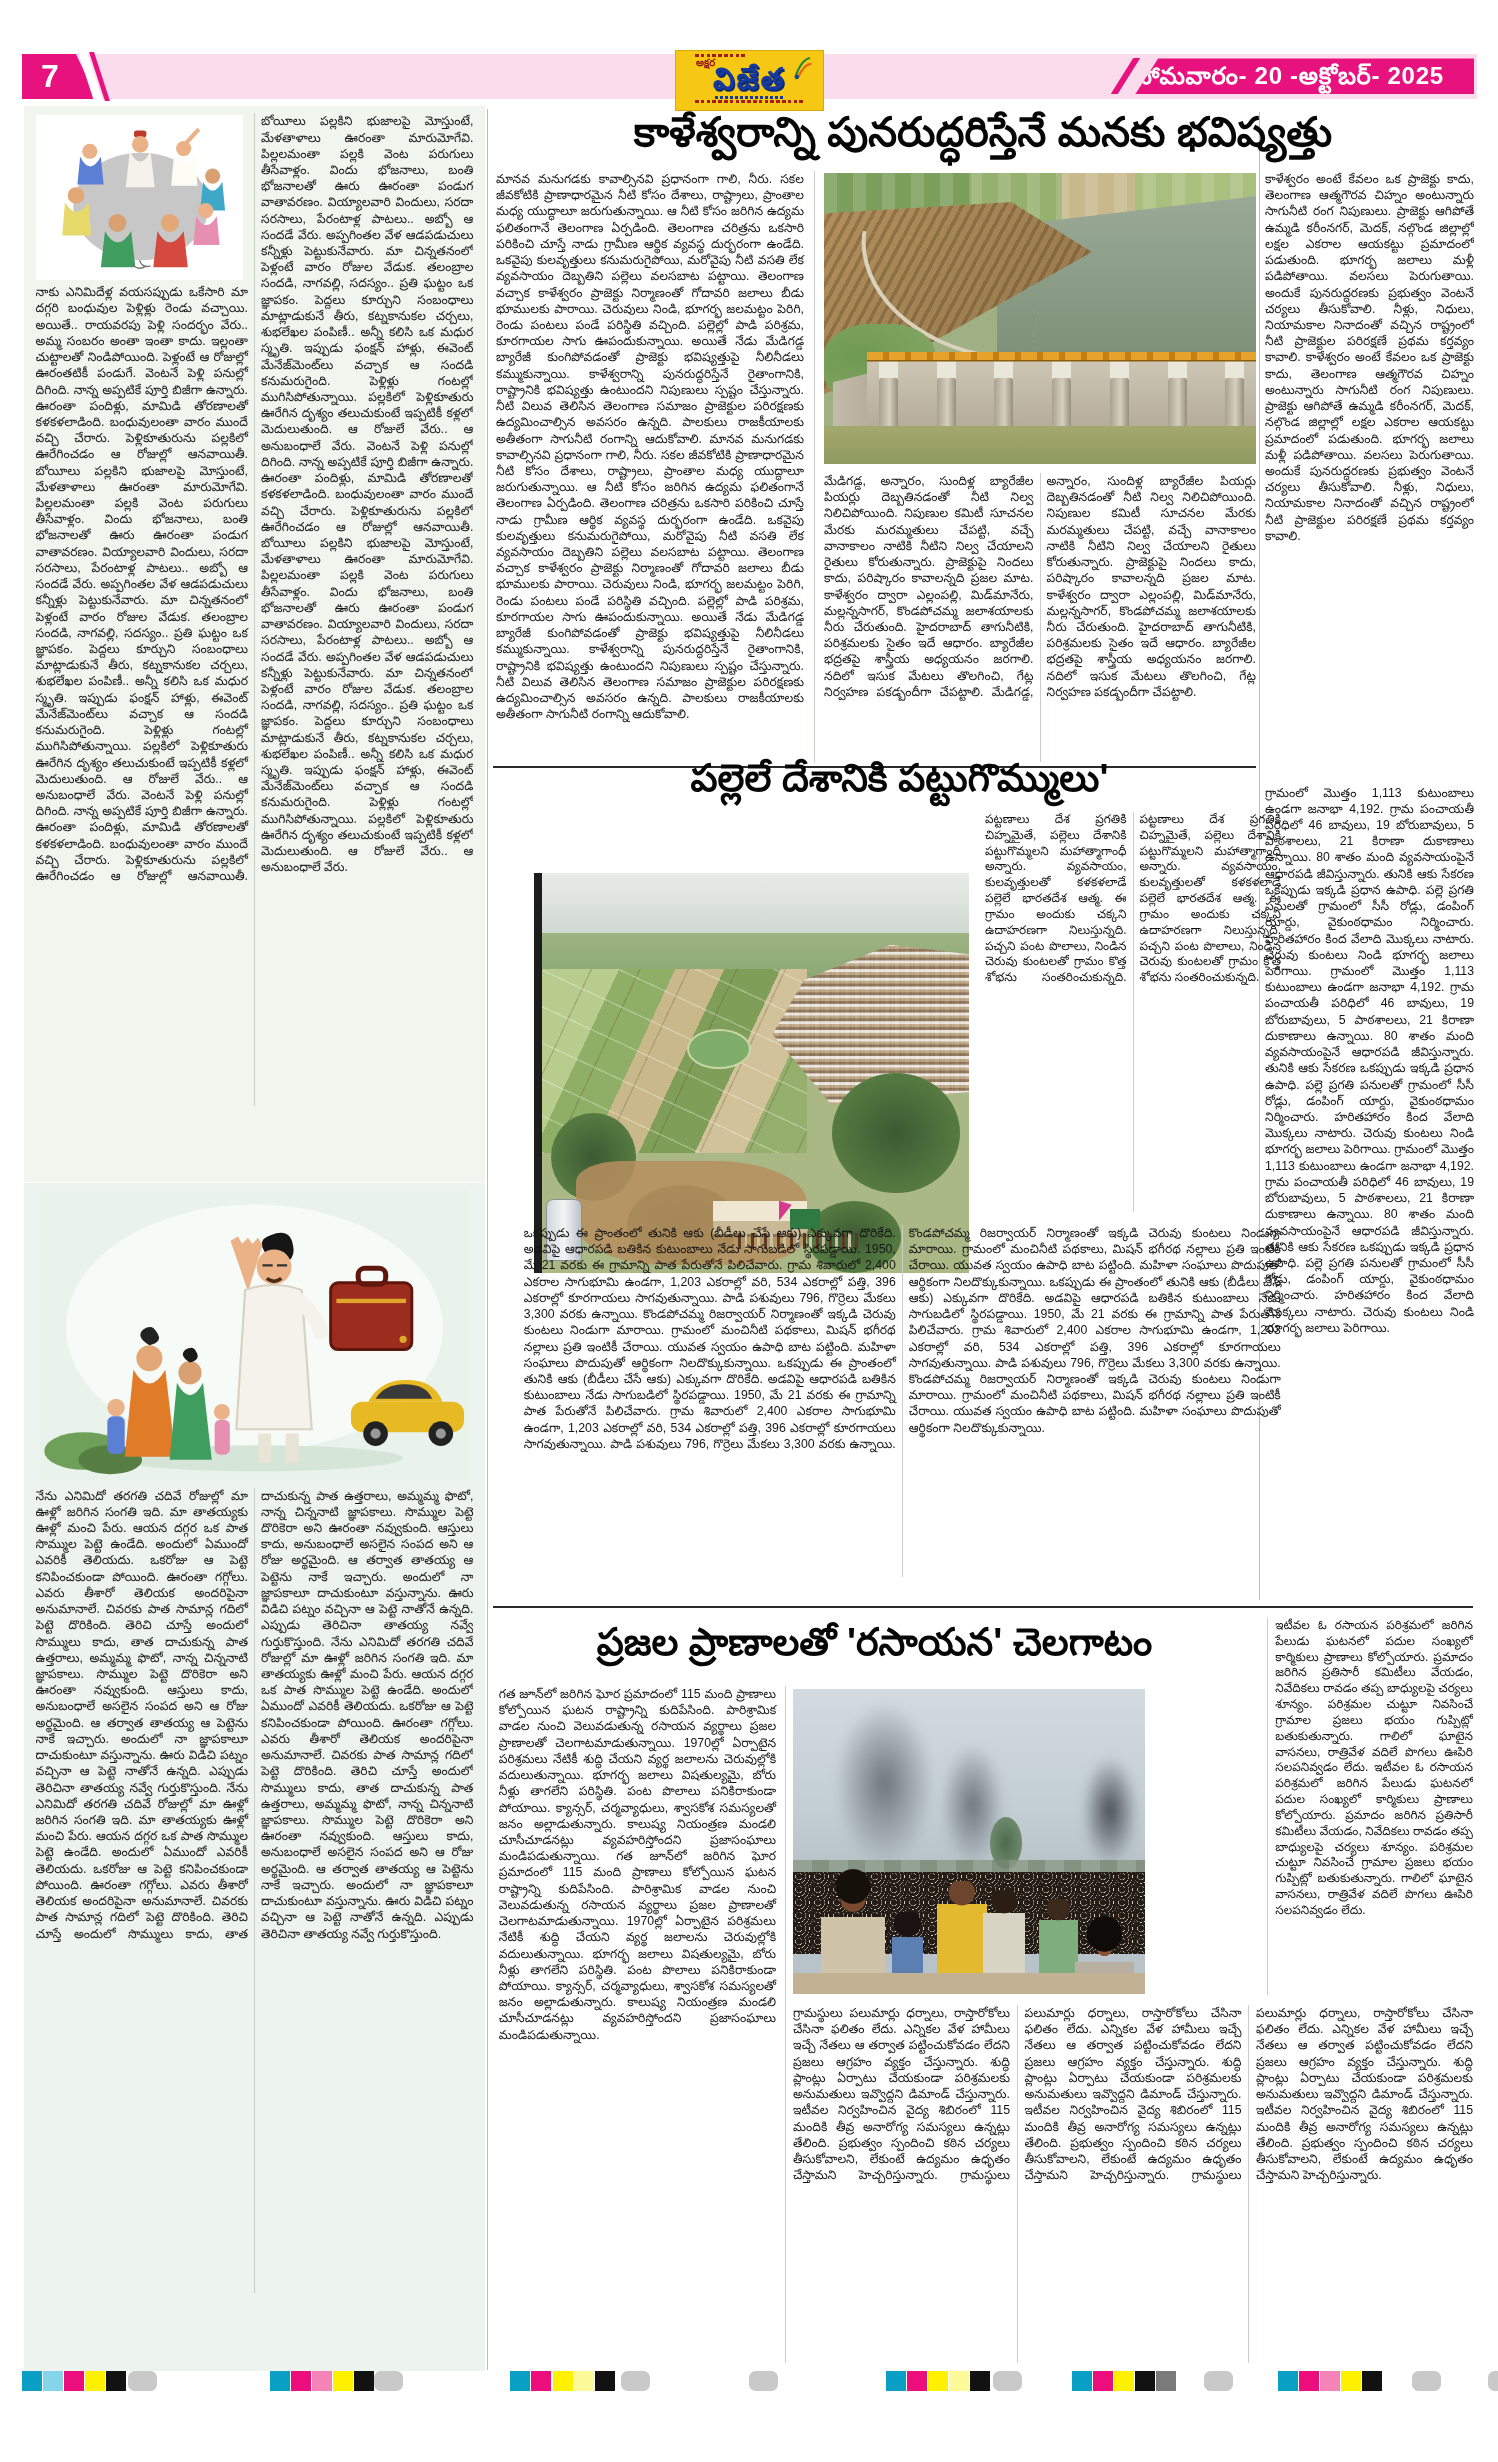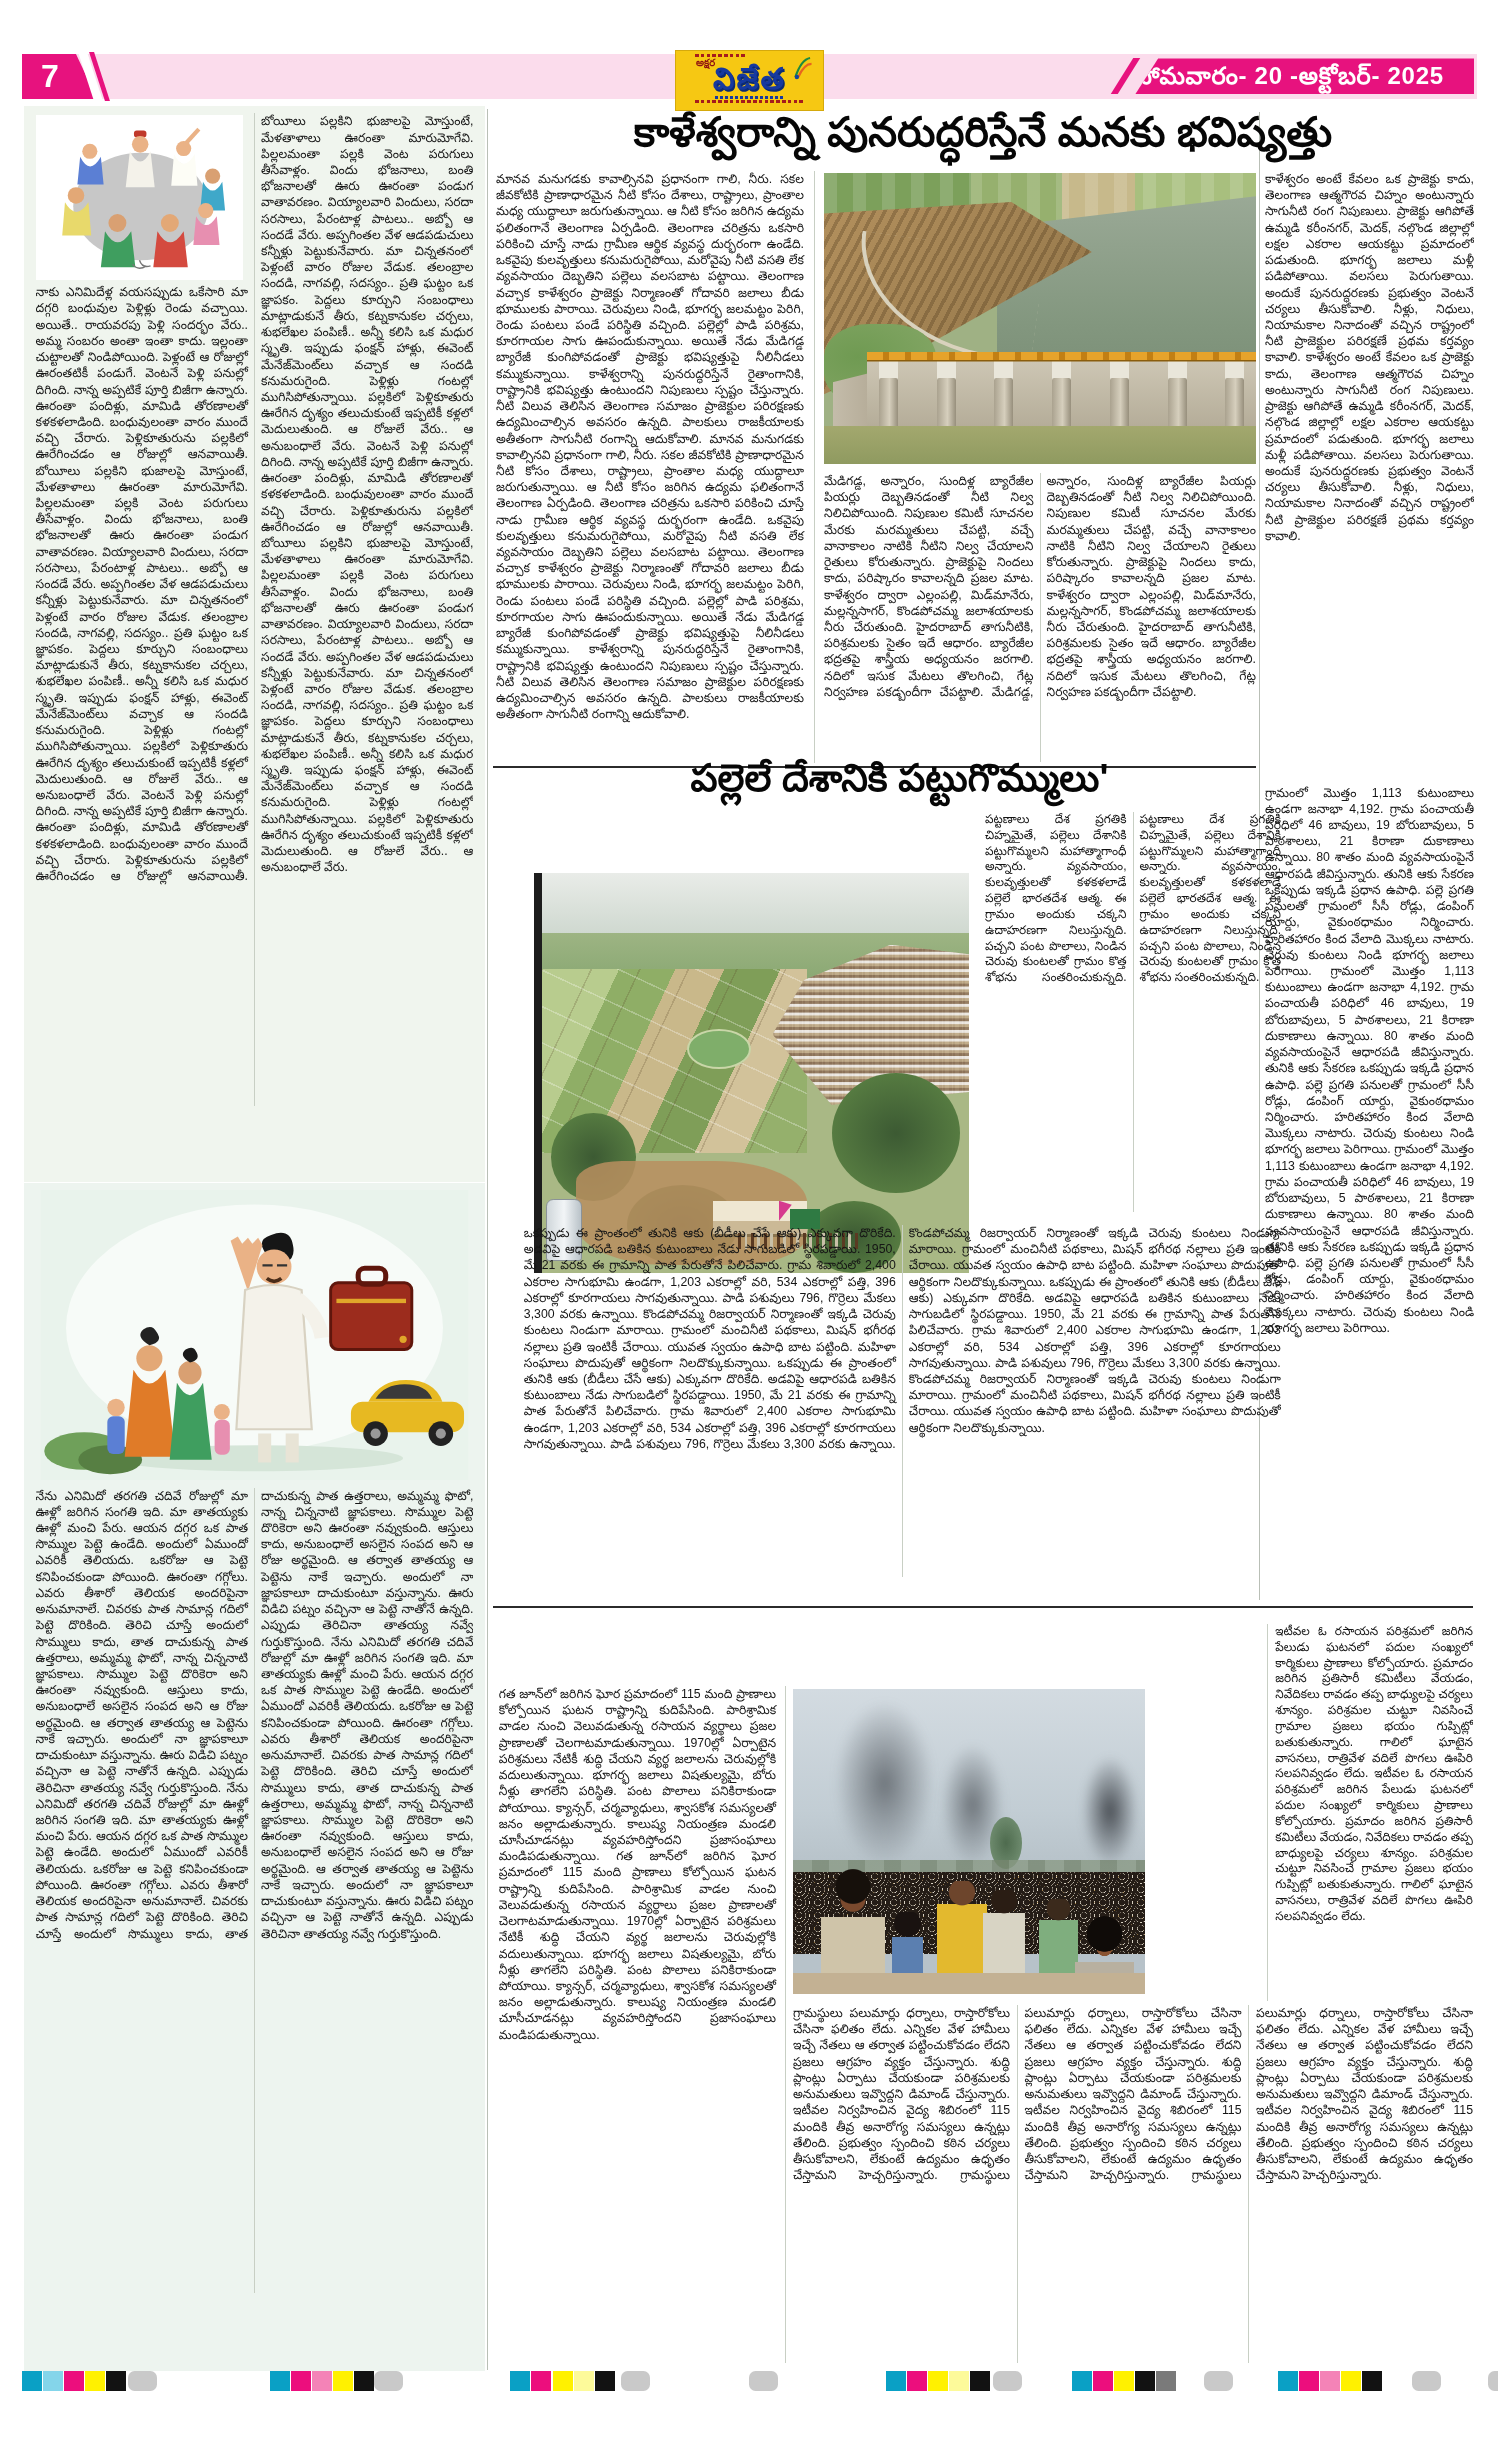--- a/index.html
+++ b/index.html
@@ -54,21 +54,21 @@
   .a3{position:absolute;left:493px;top:748px;width:763px;height:834px;margin-left:25px;}
   .a3 .headline{font-size:38px;padding-top:8.7px;}
   .a3-photo{position:absolute;left:16px;top:64px;width:435px;height:400px;}
   .a3-side{position:absolute;left:467px;top:64px;width:296px;height:400px;font-size:12px;}
   .a3-below{position:absolute;left:5.8px;top:477px;width:757px;height:352px;}
 
   .a5{position:absolute;left:493px;top:1611px;width:980px;height:760px;}
   .a5-head{position:absolute;left:0;top:10px;width:763px;font-size:38px;}
   .a5-left{position:absolute;left:5.8px;top:75px;width:287px;height:677px;box-sizing:border-box;padding-right:8.7px;border-right:0.7px solid #c8cfc4;}
   .a5-photo{position:absolute;left:300px;top:78px;width:352px;height:305px;}
-  .a5-rail{position:absolute;left:774px;top:13px;width:206px;height:377px;box-sizing:border-box;padding-left:7.3px;border-left:0.7px solid #c8cfc4;font-size:12px;}
+  .a5-rail{position:absolute;left:774px;top:7px;width:206px;height:377px;box-sizing:border-box;padding-left:7.3px;border-left:0.7px solid #c8cfc4;font-size:12px;}
   .a5-below{position:absolute;left:300px;top:394px;width:680px;height:358px;}
 
   
   .scene{position:relative;overflow:hidden;}
   .ph-dam{background:#9fb184;}
   .dam-top{position:absolute;left:0;top:0;right:0;height:24%;background:linear-gradient(90deg,#7ca05b 0 34%,#96b06e 34% 55%,#c7b98b 55% 72%,#a8bf7e 72% 100%);}
   .dam-top:after{content:"";position:absolute;inset:0;background:repeating-linear-gradient(90deg,rgba(255,255,255,.14) 0 13px,transparent 13px 29px);}
   .dam-water{position:absolute;right:0;top:8%;width:60%;height:62%;background:linear-gradient(180deg,#9aa996,#83977f 70%,#7b8f77);clip-path:polygon(18% 14%,100% 0,100% 100%,0 100%,0 42%);}
   .dam-slope{position:absolute;left:0;top:10%;width:62%;height:66%;background:linear-gradient(135deg,#b3905d,#8f7347);clip-path:polygon(0 6%,70% 0,100% 26%,34% 78%,0 100%);}
   .dam-slope:after{content:"";position:absolute;inset:0;background:repeating-linear-gradient(118deg,rgba(60,40,15,.25) 0 3.6px,transparent 3.6px 9.4px);}
@@ -302,20 +302,21 @@
             <circle cx="462" cy="336" r="7" fill="#999"></circle>
           <circle cx="552" cy="336" r="17" fill="#222"></circle>
             <circle cx="552" cy="336" r="7" fill="#999"></circle>
         </g>
       </svg>
     </div>
     <div class="a4-body bodytxt cols2">నేను ఎనిమిదో తరగతి చదివే రోజుల్లో మా ఊళ్లో జరిగిన సంగతి ఇది. మా తాతయ్యకు ఊళ్లో మంచి పేరు. ఆయన దగ్గర ఒక పాత సొమ్ముల పెట్టె ఉండేది. అందులో ఏముందో ఎవరికీ తెలియదు. ఒకరోజు ఆ పెట్టె కనిపించకుండా పోయింది. ఊరంతా గగ్గోలు. ఎవరు తీశారో తెలియక అందరిపైనా అనుమానాలే. చివరకు పాత సామాన్ల గదిలో పెట్టె దొరికింది. తెరిచి చూస్తే అందులో సొమ్ములు కాదు, తాత దాచుకున్న పాత ఉత్తరాలు, అమ్మమ్మ ఫొటో, నాన్న చిన్ననాటి జ్ఞాపకాలు. సొమ్ముల పెట్టె దొరికెరా అని ఊరంతా నవ్వుకుంది. ఆస్తులు కాదు, అనుబంధాలే అసలైన సంపద అని ఆ రోజు అర్థమైంది. ఆ తర్వాత తాతయ్య ఆ పెట్టెను నాకే ఇచ్చారు. అందులో నా జ్ఞాపకాలూ దాచుకుంటూ వస్తున్నాను. ఊరు విడిచి పట్నం వచ్చినా ఆ పెట్టె నాతోనే ఉన్నది. ఎప్పుడు తెరిచినా తాతయ్య నవ్వే గుర్తుకొస్తుంది. నేను ఎనిమిదో తరగతి చదివే రోజుల్లో మా ఊళ్లో జరిగిన సంగతి ఇది. మా తాతయ్యకు ఊళ్లో మంచి పేరు. ఆయన దగ్గర ఒక పాత సొమ్ముల పెట్టె ఉండేది. అందులో ఏముందో ఎవరికీ తెలియదు. ఒకరోజు ఆ పెట్టె కనిపించకుండా పోయింది. ఊరంతా గగ్గోలు. ఎవరు తీశారో తెలియక అందరిపైనా అనుమానాలే. చివరకు పాత సామాన్ల గదిలో పెట్టె దొరికింది. తెరిచి చూస్తే అందులో సొమ్ములు కాదు, తాత దాచుకున్న పాత ఉత్తరాలు, అమ్మమ్మ ఫొటో, నాన్న చిన్ననాటి జ్ఞాపకాలు. సొమ్ముల పెట్టె దొరికెరా అని ఊరంతా నవ్వుకుంది. ఆస్తులు కాదు, అనుబంధాలే అసలైన సంపద అని ఆ రోజు అర్థమైంది. ఆ తర్వాత తాతయ్య ఆ పెట్టెను నాకే ఇచ్చారు. అందులో నా జ్ఞాపకాలూ దాచుకుంటూ వస్తున్నాను. ఊరు విడిచి పట్నం వచ్చినా ఆ పెట్టె నాతోనే ఉన్నది. ఎప్పుడు తెరిచినా తాతయ్య నవ్వే గుర్తుకొస్తుంది. నేను ఎనిమిదో తరగతి చదివే రోజుల్లో మా ఊళ్లో జరిగిన సంగతి ఇది. మా తాతయ్యకు ఊళ్లో మంచి పేరు. ఆయన దగ్గర ఒక పాత సొమ్ముల పెట్టె ఉండేది. అందులో ఏముందో ఎవరికీ తెలియదు. ఒకరోజు ఆ పెట్టె కనిపించకుండా పోయింది. ఊరంతా గగ్గోలు. ఎవరు తీశారో తెలియక అందరిపైనా అనుమానాలే. చివరకు పాత సామాన్ల గదిలో పెట్టె దొరికింది. తెరిచి చూస్తే అందులో సొమ్ములు కాదు, తాత దాచుకున్న పాత ఉత్తరాలు, అమ్మమ్మ ఫొటో, నాన్న చిన్ననాటి జ్ఞాపకాలు. సొమ్ముల పెట్టె దొరికెరా అని ఊరంతా నవ్వుకుంది. ఆస్తులు కాదు, అనుబంధాలే అసలైన సంపద అని ఆ రోజు అర్థమైంది. ఆ తర్వాత తాతయ్య ఆ పెట్టెను నాకే ఇచ్చారు. అందులో నా జ్ఞాపకాలూ దాచుకుంటూ వస్తున్నాను. ఊరు విడిచి పట్నం వచ్చినా ఆ పెట్టె నాతోనే ఉన్నది. ఎప్పుడు తెరిచినా తాతయ్య నవ్వే గుర్తుకొస్తుంది.</div>
   </div>
 
   <div class="a5">
+    <div class="a5-head headline">ప్రజల ప్రాణాలతో 'రసాయన' చెలగాటం</div>
     <div class="a5-left bodytxt">గత జూన్‌లో జరిగిన ఘోర ప్రమాదంలో 115 మంది ప్రాణాలు కోల్పోయిన ఘటన రాష్ట్రాన్ని కుదిపేసింది. పారిశ్రామిక వాడల నుంచి వెలువడుతున్న రసాయన వ్యర్థాలు ప్రజల ప్రాణాలతో చెలగాటమాడుతున్నాయి. 1970ల్లో ఏర్పాటైన పరిశ్రమలు నేటికీ శుద్ధి చేయని వ్యర్థ జలాలను చెరువుల్లోకి వదులుతున్నాయి. భూగర్భ జలాలు విషతుల్యమై, బోరు నీళ్లు తాగలేని పరిస్థితి. పంట పొలాలు పనికిరాకుండా పోయాయి. క్యాన్సర్, చర్మవ్యాధులు, శ్వాసకోశ సమస్యలతో జనం అల్లాడుతున్నారు. కాలుష్య నియంత్రణ మండలి చూసీచూడనట్లు వ్యవహరిస్తోందని ప్రజాసంఘాలు మండిపడుతున్నాయి. గత జూన్‌లో జరిగిన ఘోర ప్రమాదంలో 115 మంది ప్రాణాలు కోల్పోయిన ఘటన రాష్ట్రాన్ని కుదిపేసింది. పారిశ్రామిక వాడల నుంచి వెలువడుతున్న రసాయన వ్యర్థాలు ప్రజల ప్రాణాలతో చెలగాటమాడుతున్నాయి. 1970ల్లో ఏర్పాటైన పరిశ్రమలు నేటికీ శుద్ధి చేయని వ్యర్థ జలాలను చెరువుల్లోకి వదులుతున్నాయి. భూగర్భ జలాలు విషతుల్యమై, బోరు నీళ్లు తాగలేని పరిస్థితి. పంట పొలాలు పనికిరాకుండా పోయాయి. క్యాన్సర్, చర్మవ్యాధులు, శ్వాసకోశ సమస్యలతో జనం అల్లాడుతున్నారు. కాలుష్య నియంత్రణ మండలి చూసీచూడనట్లు వ్యవహరిస్తోందని ప్రజాసంఘాలు మండిపడుతున్నాయి.</div>
     <div class="a5-photo scene ph-crowd">
       <div class="cr-smoke" style="left:12%;top:4%;width:28%;height:54%;"></div>
       <div class="cr-smoke" style="left:42%;top:18%;width:18%;height:40%;"></div>
       <div class="cr-smoke" style="right:2%;top:22%;width:16%;height:36%;background:radial-gradient(closest-side,rgba(60,64,70,.9),rgba(110,116,122,0));"></div>
       <div class="cr-tree"></div>
       <div class="cr-horizon"></div>
       <div class="cr-crowd"></div>
       <div class="fig cr-man1"></div>
       <div class="fig cr-boy"></div>

